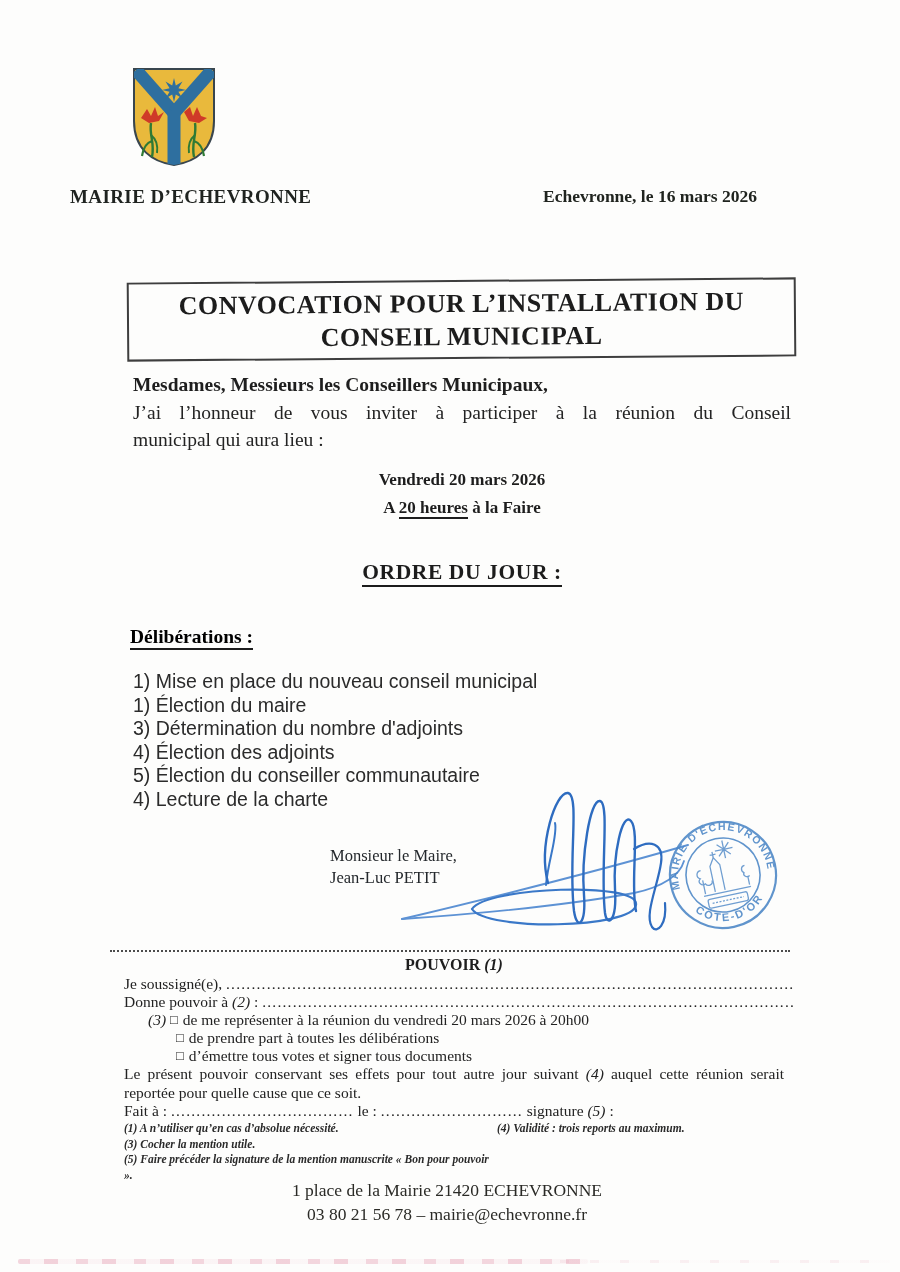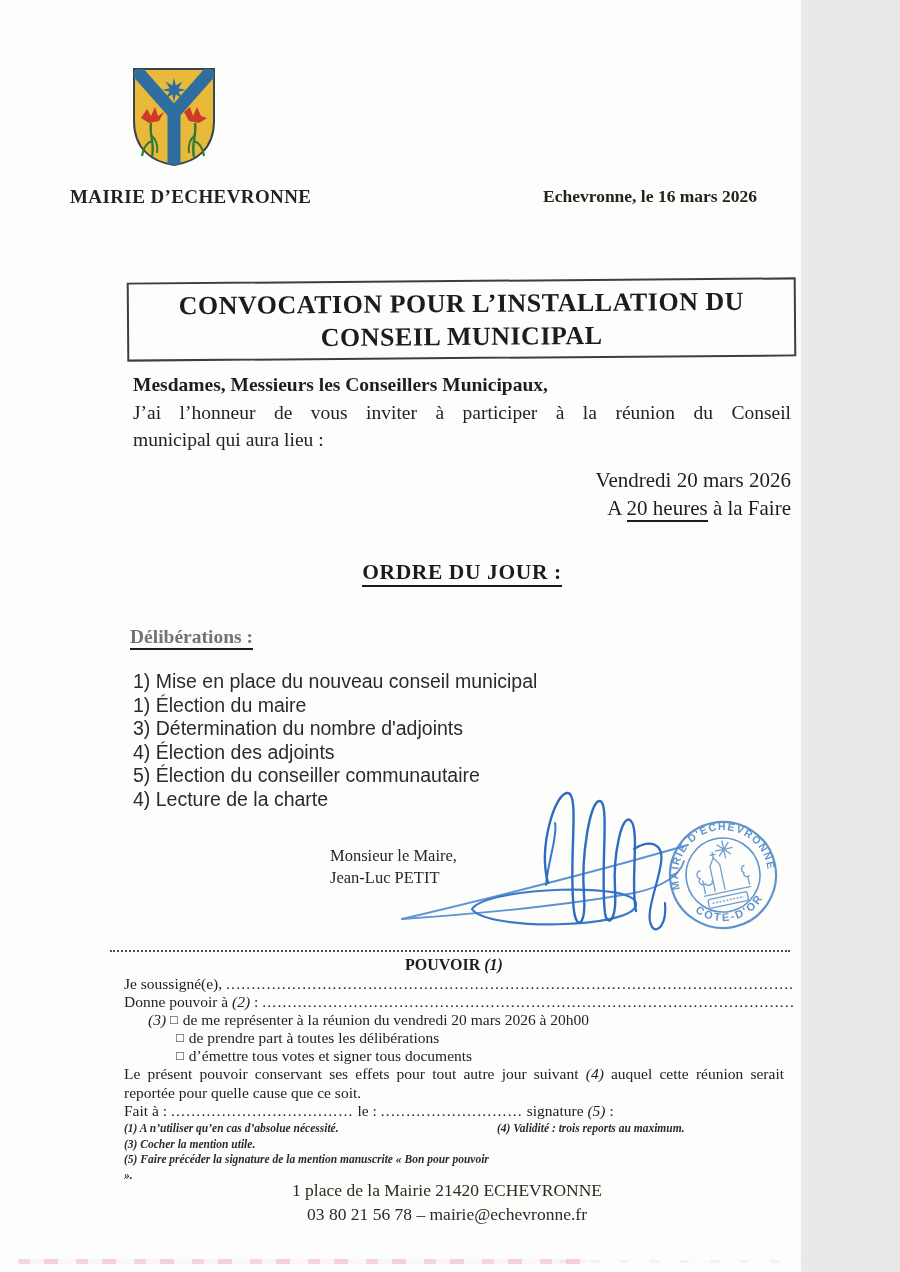--- a/index.html
+++ b/index.html
@@ -1,18 +1,18 @@
 <!DOCTYPE html>
 <html><head>
 <meta charset="utf-8">
 <style>
   html,body{margin:0;padding:0;}
   body{width:900px;height:1272px;background:#e9e9e9;}
   .page{
-    position:relative;width:801px;height:1272px;overflow:hidden;
+    position:relative;width:900px;height:1272px;overflow:hidden;
     background:#fdfdfc;color:#262626;
     font-family:"Liberation Serif", serif;
   }
   .abs{position:absolute;}
   .serif{font-family:"Liberation Serif", serif;}
   .sans{font-family:"Liberation Sans", sans-serif;}
 
   .org-name{left:70px;top:186px;font-size:19px;font-weight:bold;letter-spacing:.4px;color:#1f2320;}
   .dateline{left:543px;top:186px;font-size:17.5px;font-weight:bold;color:#20241f;}
 
@@ -21,27 +21,27 @@
     border:2px solid #3e3e3e;transform:rotate(-.45deg);
     display:flex;flex-direction:column;align-items:center;justify-content:center;
     font-weight:bold;font-size:26px;letter-spacing:.5px;color:#1c1c1c;line-height:33px;
     text-align:center;
   }
 
   .salutation{left:133px;top:374px;font-size:19.5px;font-weight:bold;color:#1e1e1e;}
   .intro{left:133px;top:399px;width:658px;font-size:19.5px;line-height:27px;color:#232323;}
   .intro-l1{text-align:justify;text-align-last:justify;}
 
-  .meeting{left:133px;top:466px;width:658px;text-align:right;font-weight:normal;font-size:21px;line-height:28px;color:#1d1d1d;}
+  .meeting{left:133px;top:466px;width:658px;text-align:center;font-weight:bold;font-size:17px;line-height:28px;color:#1d1d1d;}
   .u2{border-bottom:2px solid #1d1d1d;}
 
   .agenda-heading{left:133px;top:560px;width:658px;text-align:center;font-weight:bold;font-size:21.5px;letter-spacing:.6px;color:#1c1c1c;}
   .agenda-heading span{border-bottom:2.5px solid #1c1c1c;padding-bottom:1px;}
 
-  .delib-heading{left:130px;top:626px;font-size:19.5px;font-weight:bold;color:#737373;}
+  .delib-heading{left:130px;top:626px;font-size:19.5px;font-weight:bold;color:#000000;}
   .delib-heading span{border-bottom:2px solid #1c1c1c;padding-bottom:1px;}
 
   .agenda-list{left:133px;top:670px;font-size:19.5px;line-height:23.5px;color:#2b2b2b;}
   .agenda-item{white-space:nowrap;}
 
   .sig-block{left:330px;top:845px;width:250px;text-align:left;font-size:16.5px;line-height:22px;color:#24282c;}
 
   .sep{left:110px;top:950px;width:680px;height:0;border-top:2.4px dotted #4c4c4c;}
 
   .pvr{font-size:15.5px;color:#222;}

